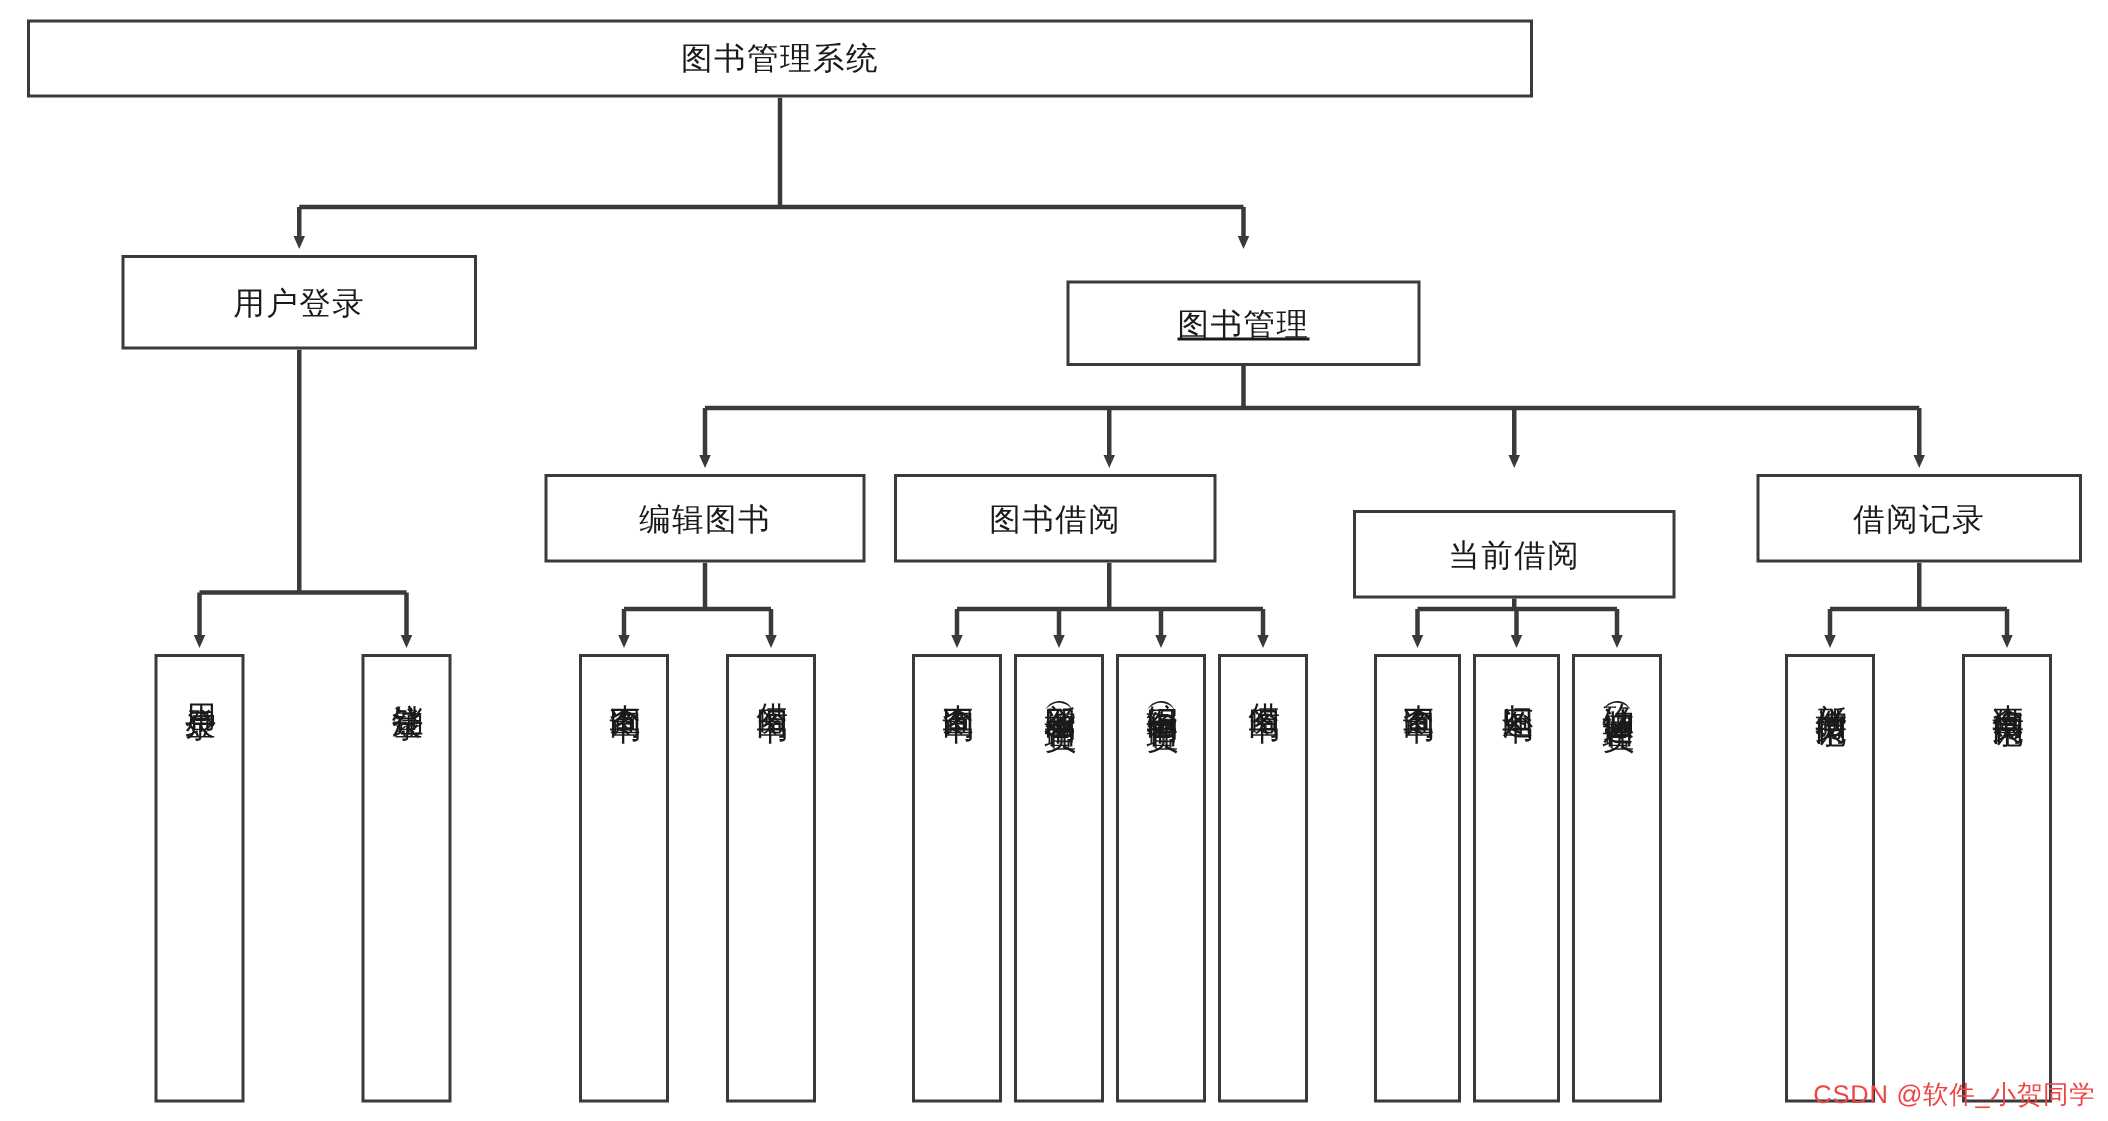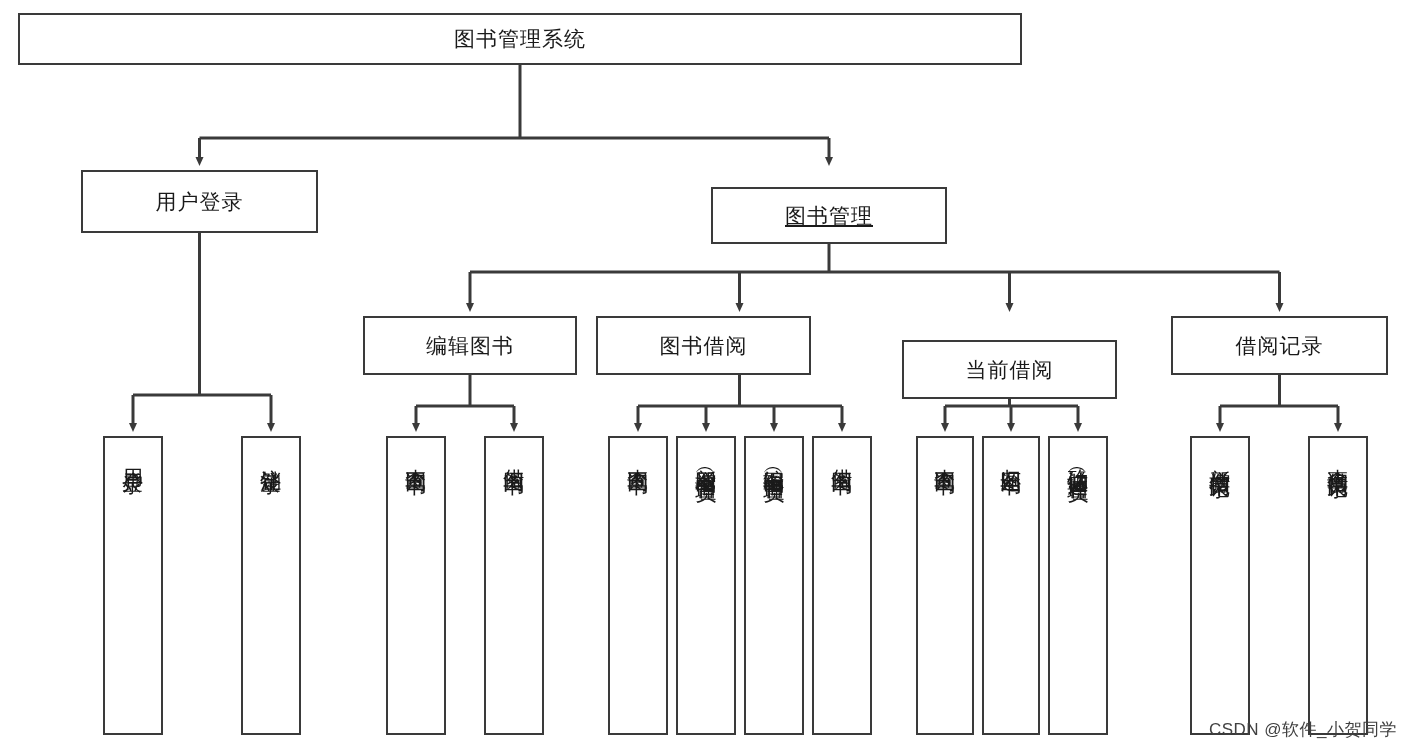--- a/index.html
+++ b/index.html
@@ -50,21 +50,21 @@
     font-size: 21px;
     line-height: 1.12;
     letter-spacing: 2px;
     white-space: nowrap;
   }
   .watermark {
     position: absolute;
     right: 8px;
     bottom: 6px;
     font-size: 17px;
-    color: #404040;
+    color: #ef4444;
     letter-spacing: 0.5px;
     white-space: nowrap;
   }
 </style>
 </head>
 <body>
 
 <div id="canvas">
 
   <svg class="edges" viewBox="0 0 1405 747">

